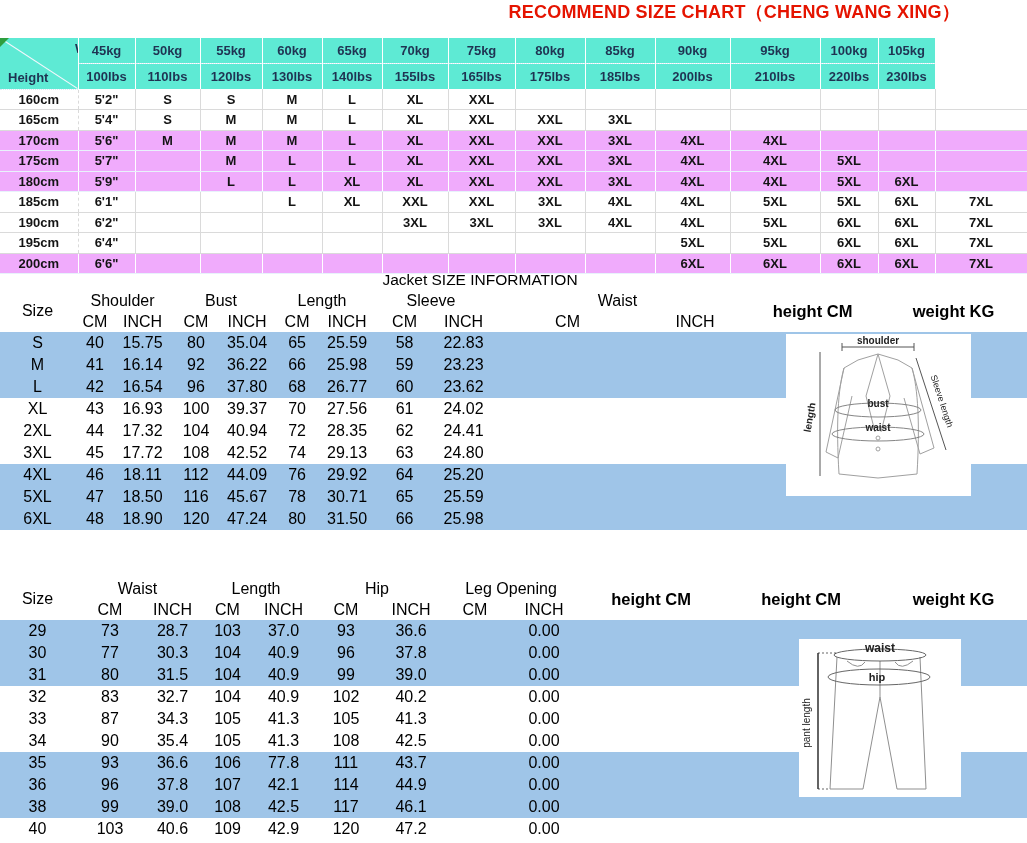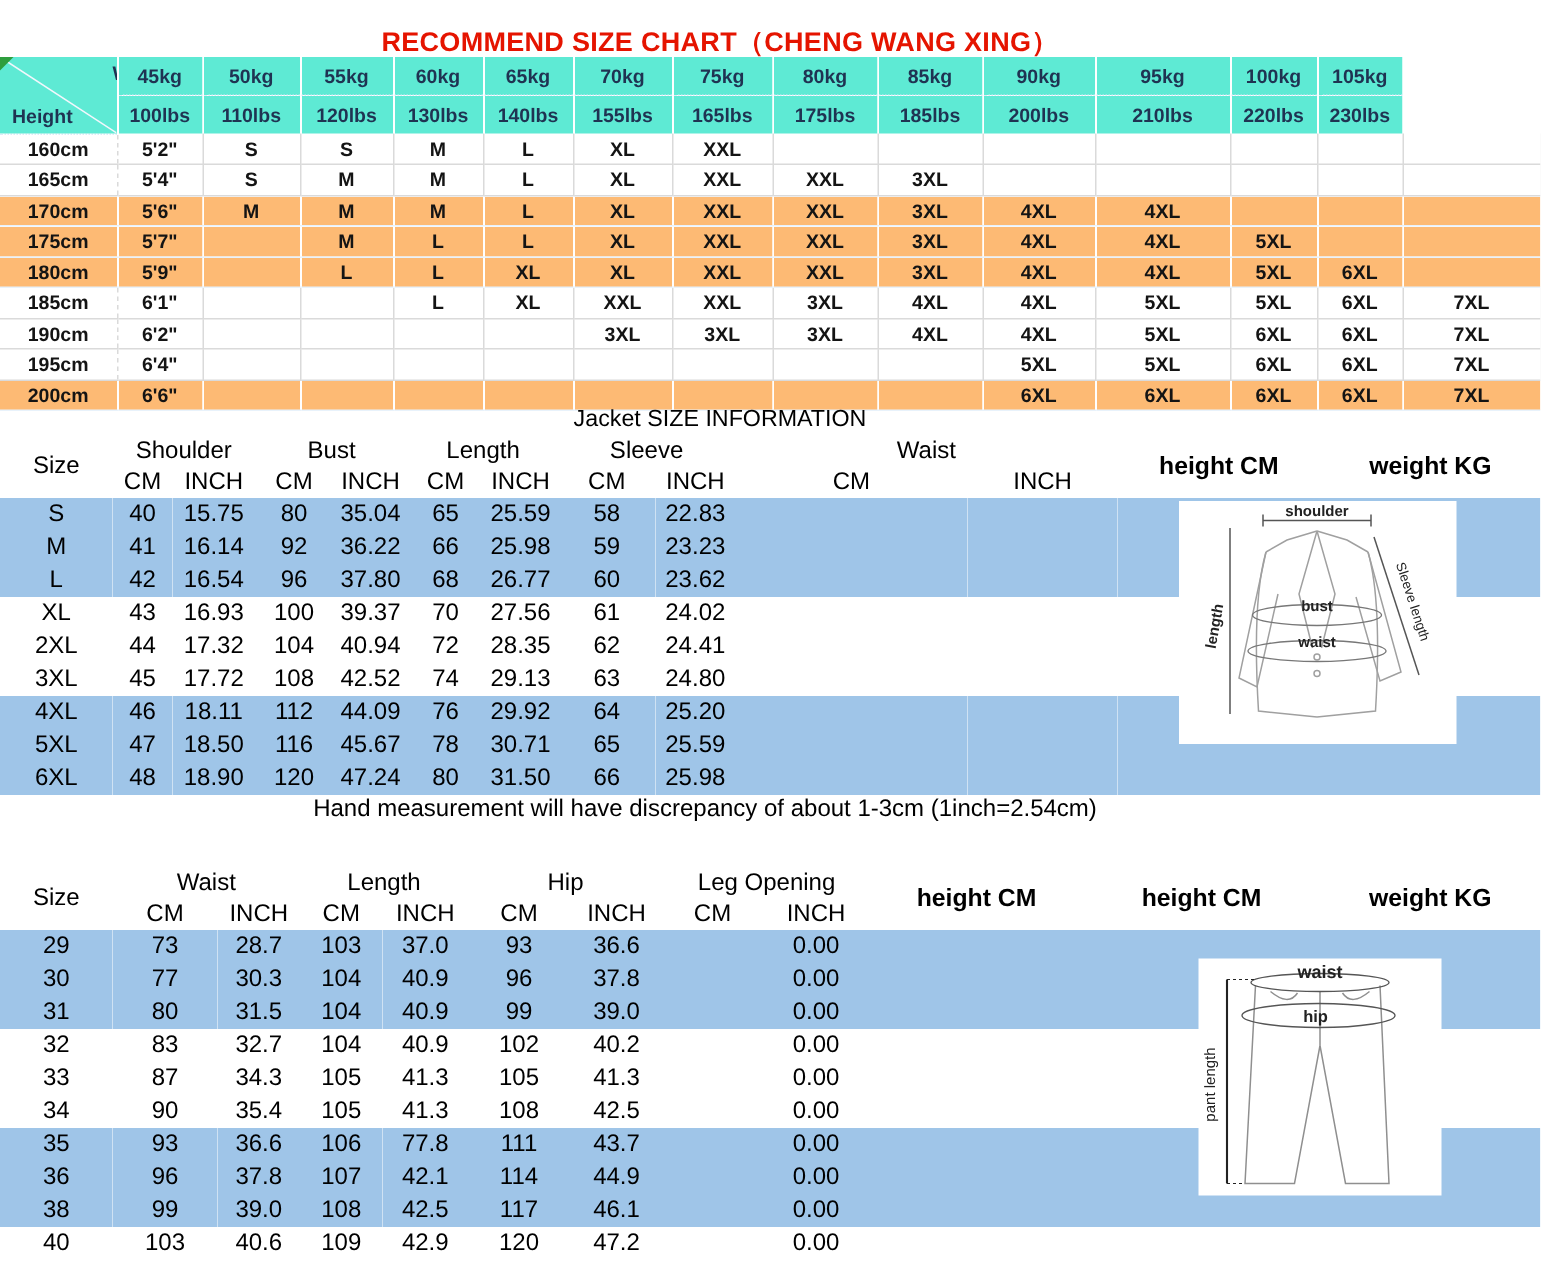--- a/index.html
+++ b/index.html
@@ -1,33 +1,33 @@
 <!DOCTYPE html>
 <html><head>
 <meta charset="utf-8">
 <style>
   html,body{margin:0;padding:0;background:#fff;}
   .page{position:relative;width:1027px;height:843px;background:#fff;overflow:hidden;
         font-family:"Liberation Sans","DejaVu Sans",sans-serif;}
 
   
-  .main-title{position:absolute;top:16px;left:0;width:960px;text-align:center;
+  .main-title{position:absolute;top:0;left:0;width:960px;text-align:right;
               color:#e51400;font-size:18px;font-weight:bold;letter-spacing:.2px;}
 
   
   .matrix{position:absolute;top:38px;left:0;width:1027px;border-collapse:collapse;
           table-layout:fixed;text-align:center;}
   .matrix th,.matrix td{padding:0;white-space:nowrap;overflow:hidden;vertical-align:middle;}
   .matrix thead th{background:#5eead4;color:#1f3352;font-size:13px;font-weight:bold;
                    height:25px;border-right:1px solid #fff;}
   .matrix thead tr.row-kg th{border-bottom:1px dotted #dcebf7;}
   .matrix tbody td{height:19.5px;font-size:13px;font-weight:bold;color:#141414;
                    background:#fff;border-right:1px solid #dadada;border-bottom:1px solid #dadada;}
   .matrix tbody td.hcm{border-right-style:dashed;}
-  .matrix tbody tr.shaded td{background:#fdba74;border-right-color:#fff;border-bottom-color:#e8f2fb;}
+  .matrix tbody tr.shaded td{background:#f0abfc;border-right-color:#fff;border-bottom-color:#e8f2fb;}
   .matrix th.corner{position:relative;border-right:1px solid #fff;}
   .corner-weight{position:absolute;top:3px;left:58px;width:77px;text-align:center;}
   .corner-height{position:absolute;bottom:4px;left:8px;}
   .corner-diag{position:absolute;inset:0;width:100%;height:100%;}
   .corner-flag{position:absolute;top:38px;left:0;width:0;height:0;z-index:6;
                border-top:9px solid #2e9e3e;border-right:9px solid transparent;}
 
   
   .section-title{position:absolute;left:0;text-align:center;color:#000;}
   .jacket-title{top:271px;width:930px;font-size:15.5px;margin-left:15px;}
@@ -479,21 +479,20 @@
       <line x1="34" y1="18" x2="34" y2="142"></line>
       <line x1="130" y1="24" x2="160" y2="116"></line>
     </g>
     <text x="92" y="10" text-anchor="middle" font-size="10" font-weight="bold">shoulder</text>
     <text x="27" y="84" text-anchor="middle" font-size="10" font-weight="bold" transform="rotate(-80 27 84)">length</text>
     <text x="92" y="73" text-anchor="middle" font-size="10" font-weight="bold">bust</text>
     <text x="92" y="97" text-anchor="middle" font-size="10" font-weight="bold">waist</text>
     <text x="153" y="68" text-anchor="middle" font-size="9" transform="rotate(72 153 68)">Sleeve length</text>
   </svg>
 
-  <div class="section-title note-line">Hand measurement will have discrepancy of about 1-3cm (1inch=2.54cm)</div>
 
   <table class="info" id="pants-table">
     <colgroup>
       <col style="width:75px">
         <col style="width:70px">
         <col style="width:55px">
         <col style="width:55px">
       <col style="width:57px">
         <col style="width:68px">
         <col style="width:62px">

